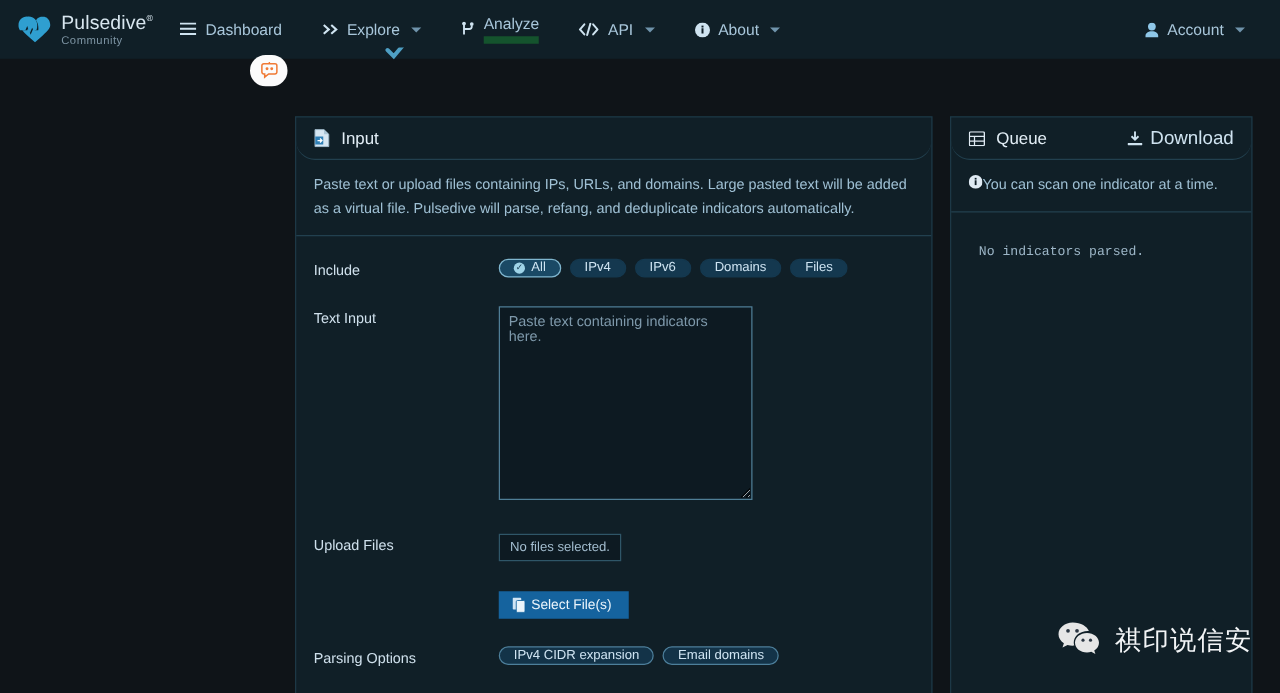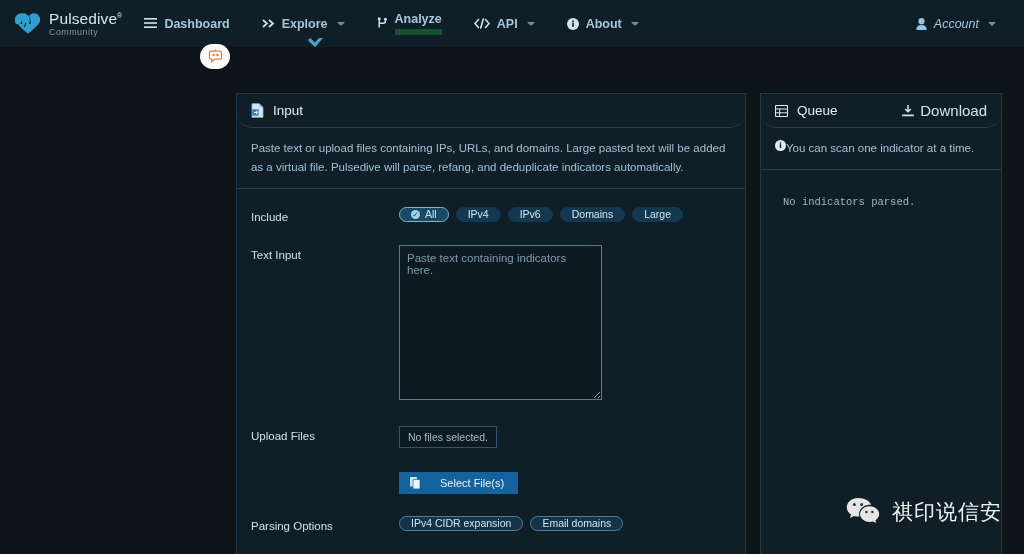--- a/index.html
+++ b/index.html
@@ -24,38 +24,38 @@
   .brand-name {
     display: block; color: #d8e6ef; font-size: 15.5px;
     letter-spacing: .1px; font-weight: 400;
   }
   .brand-name sup { font-size: 7px; vertical-align: super; }
   .brand-sub {
     display: block; color: #7d94a3; font-size: 9px;
     letter-spacing: .4px; margin-top: 1px;
   }
 
-  .navitems { display: flex; align-items: center; font-weight: bold; }
+  .navitems { display: flex; align-items: center; }
   .navitem {
     display: flex; align-items: center; gap: 7px;
     color: #a8c6da; font-size: 12.5px;
     padding: 4px 0; margin-right: 32px;
     cursor: pointer; white-space: nowrap;
   }
   .navitem .ico { display: flex; align-items: center; color: #cfe3f0; }
   .navitem .caret {
     width: 0; height: 0; margin-left: 2px;
     border-left: 4px solid transparent;
     border-right: 4px solid transparent;
     border-top: 4.5px solid #6f93ab;
   }
   .navitem.active > .lbl {
     border-bottom: 6px solid #14532d; padding-bottom: 3px;
   }
-  .nav-right { margin-left: auto; display: flex; align-items: center; padding-right: 4px; font-style: italic; }
+  .nav-right { margin-left: auto; display: flex; align-items: center; padding-right: 4px; }
   .nav-right .navitem { margin-right: 10px; }
 
   
   .chat-badge {
     position: absolute; left: 200px; top: 44px;
     width: 30px; height: 25px; border-radius: 13px;
     background: #fbfbfb;
     display: flex; align-items: center; justify-content: center;
     cursor: pointer; z-index: 5;
   }
@@ -129,21 +129,21 @@
   textarea.ta::placeholder { color: #7e99ab; }
 
   .fileline {
     display: inline-block; min-width: 88px;
     border: 1px solid #2f5668;
     background: #0d1a22;
     color: #a4bed0; font-size: 10.5px;
     padding: 4px 8px; margin-bottom: 24px;
   }
   .btn-primary {
-    display: inline-flex; align-items: flex-start; gap: 19px;
+    display: inline-flex; align-items: flex-start; gap: 4px;
     background: #15639e;
     color: #eaf4fb; font-size: 11px;
     border: none; padding: 5px 14px 5px 11px;
     cursor: pointer;
   }
   .tagbox {
     display: inline-block; min-width: 86px;
     border: 1px solid #2f5668; background: #0d1a22;
     color: #9fbacc; font-size: 10.5px; padding: 4px 8px;
   }
@@ -319,21 +319,21 @@
           <span class="pill">
               <span>IPv4</span>
             </span>
           <span class="pill">
               <span>IPv6</span>
             </span>
           <span class="pill">
               <span>Domains</span>
             </span>
           <span class="pill">
-              <span>Large</span>
+              <span>Files</span>
             </span>
         </div>
       </div>
     </div>
 
     <div class="row">
       <div class="row-label">Text Input</div>
       <div class="row-field">
         <textarea class="ta" placeholder="Paste text containing indicators here." style=""></textarea>
       </div>

